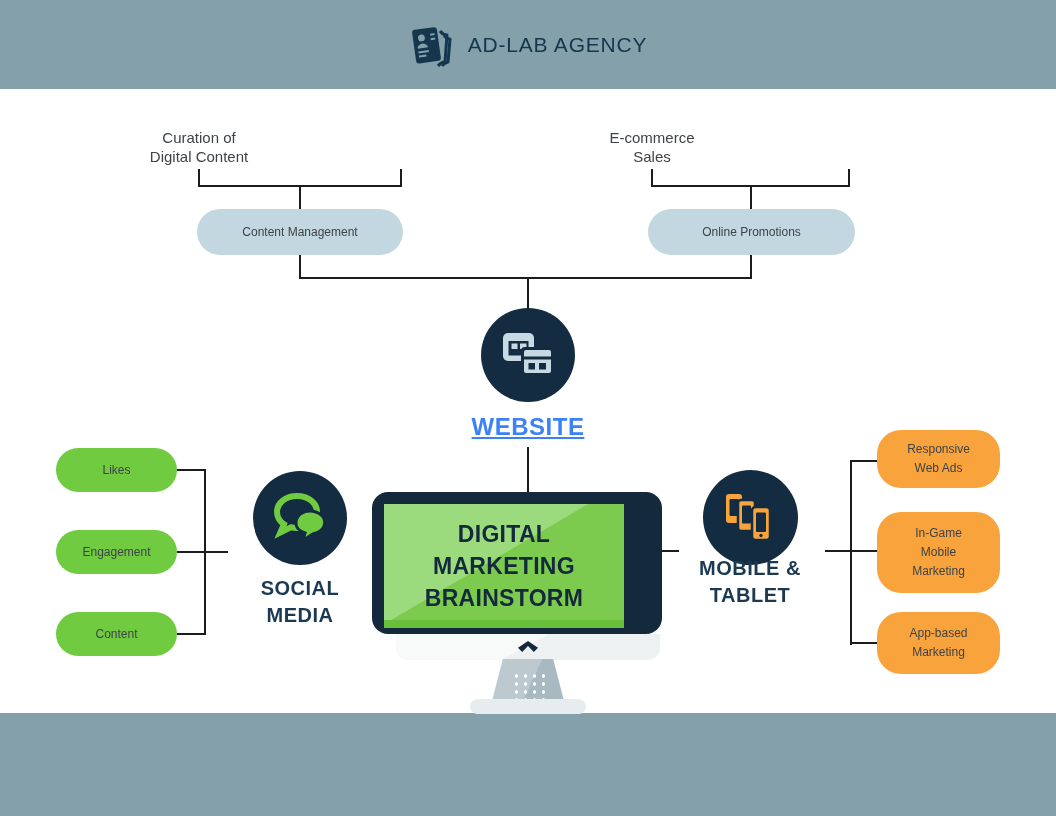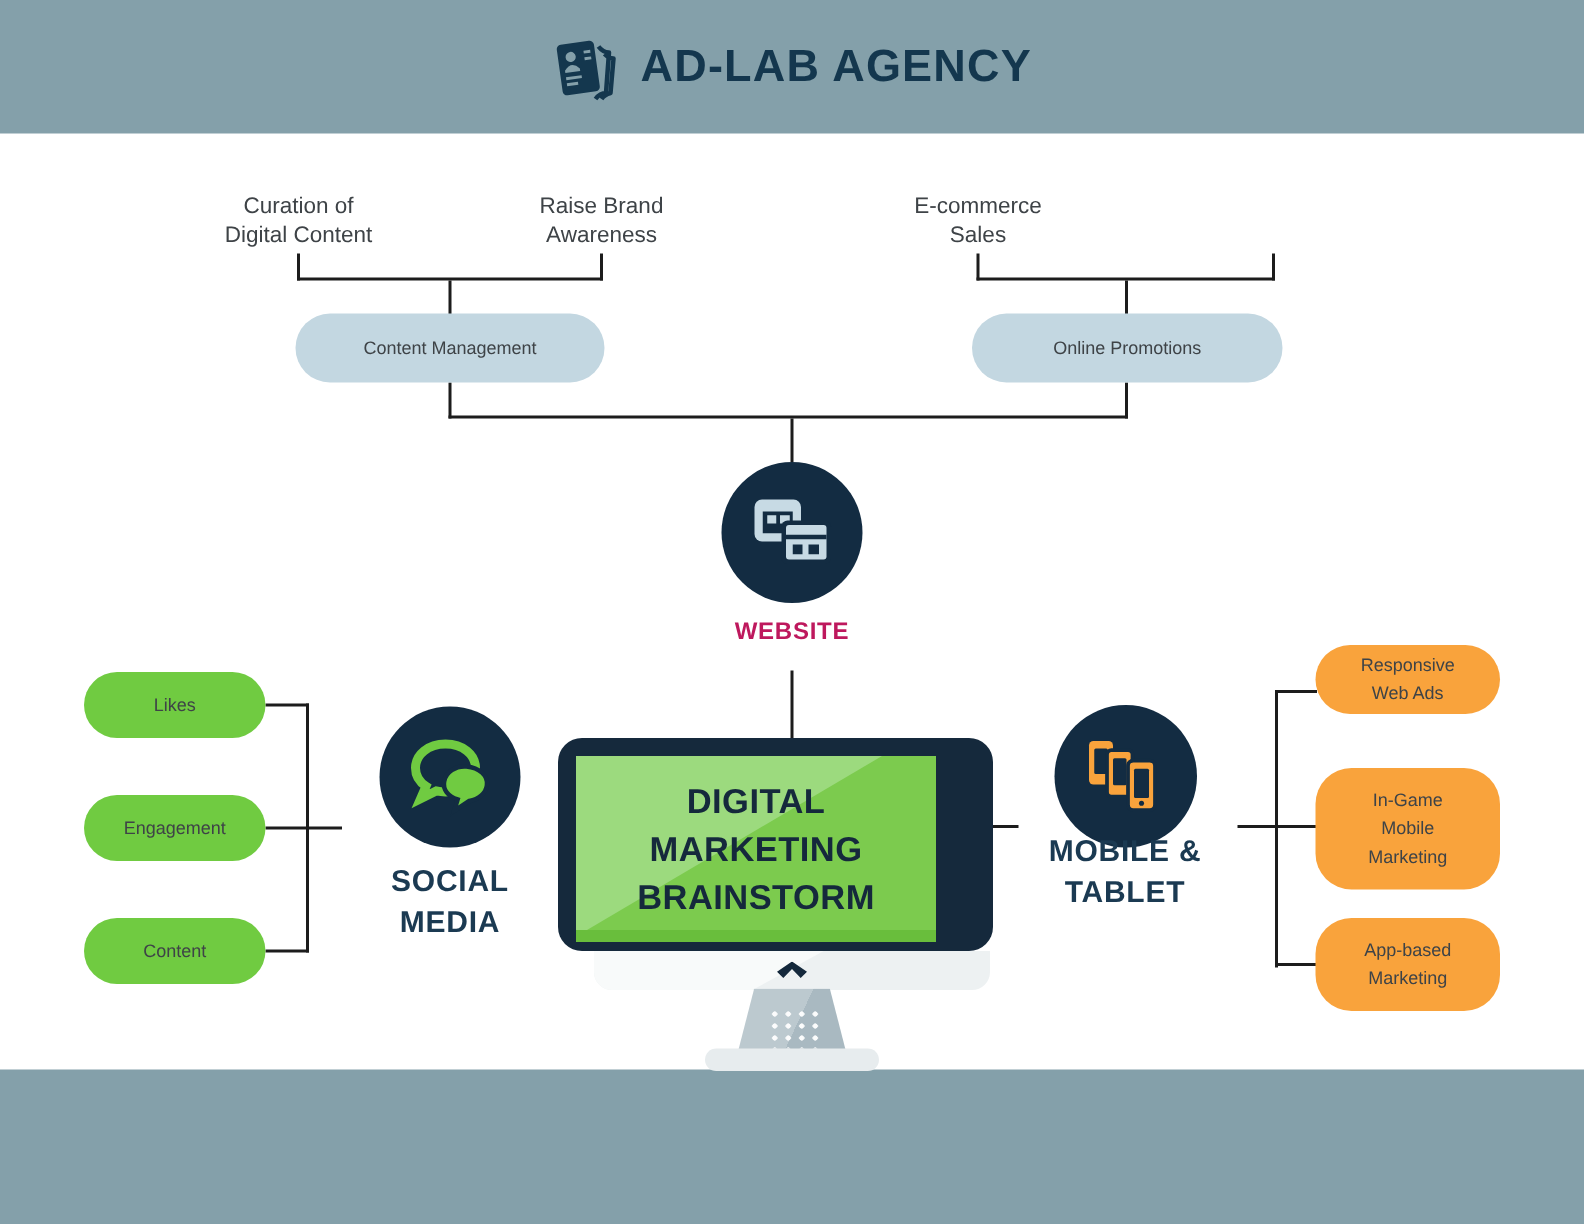--- a/index.html
+++ b/index.html
@@ -7,38 +7,38 @@
     --green:#70cb41; --orange:#f9a33c; --lblue:#c3d7e1; --line:#1c1c1c;
     --tdark:#3e4347; --screen-light:#9cda7e; --screen:#7ccb4e; --screen-dark:#69be3c;
   }
   *{margin:0;padding:0;box-sizing:border-box;}
   body{font-family:"Liberation Sans",sans-serif;background:#fff;}
   .canvas{position:relative;width:1056px;height:816px;background:#fff;overflow:hidden;}
 
   .band-top{position:absolute;left:0;top:0;width:1056px;height:89px;background:var(--band);
     display:flex;align-items:center;justify-content:center;gap:15px;z-index:1;}
   .band-bottom{position:absolute;left:0;top:713px;width:1056px;height:103px;background:var(--band);z-index:1;}
-  .brand-title{font-size:30px;font-weight:bold;color:var(--header-text);letter-spacing:.8px;}
+  .brand-title{font-size:21px;font-weight:normal;color:var(--header-text);letter-spacing:.8px;}
 
   .line{position:absolute;background:var(--line);z-index:2;}
 
   .toplabel{position:absolute;width:190px;transform:translateX(-50%);text-align:center;
     font-size:15px;line-height:18.5px;color:var(--tdark);white-space:pre-line;z-index:3;}
 
   .pill{position:absolute;display:flex;align-items:center;justify-content:center;text-align:center;
     font-size:12px;line-height:19px;color:var(--tdark);white-space:pre-line;z-index:3;}
   .pill-blue{background:var(--lblue);border-radius:23px;}
   .pill-green{background:var(--green);border-radius:22px;text-align:center;}
   .pill-orange{background:var(--orange);border-radius:24px;}
 
   .circle{position:absolute;border-radius:50%;background:var(--navy);display:flex;
     align-items:center;justify-content:center;z-index:3;}
   .circle-label{position:absolute;width:220px;transform:translateX(-50%);text-align:center;
     font-weight:bold;letter-spacing:.5px;white-space:pre-line;z-index:3;}
-  .lbl-website{font-size:16px;color:#be185d;}
+  .lbl-website{font-size:24px;color:#3b82f6;text-decoration:underline;}
   .lbl-navy{font-size:20px;line-height:27px;color:#1b3a52;}
 
   .monitor-frame{position:absolute;left:372px;top:492px;width:290px;height:142px;
     background:var(--navy-deep);border-radius:16px;z-index:4;}
   .monitor-screen{position:absolute;left:12px;top:12px;width:240px;height:124px;
     background:var(--screen);overflow:hidden;}
   .monitor-screen::before{content:"";position:absolute;inset:0;background:var(--screen-light);
     clip-path:polygon(0 0,85% 0,0 97%);}
   .screen-strip{position:absolute;left:0;bottom:0;width:100%;height:8px;background:var(--screen-dark);}
   .monitor-title{position:absolute;inset:0;display:flex;align-items:center;justify-content:center;
@@ -107,22 +107,20 @@
   <div class="line" style="left:204px;top:469px;width:2px;height:166px"></div>
   <div class="line" style="left:204px;top:551px;width:24px;height:2px"></div>
 
   <div class="line" style="left:825px;top:550px;width:53px;height:2px"></div>
   <div class="line" style="left:850px;top:460px;width:2px;height:185px"></div>
   <div class="line" style="left:850px;top:460px;width:28px;height:2px"></div>
   <div class="line" style="left:850px;top:642px;width:28px;height:2px"></div>
 
   <div class="toplabel" style="left:199px;top:129px">Curation of
 Digital Content</div>
-  <div class="toplabel" style="left:401px;top:129px">Raise Brand
-Awareness</div>
   <div class="toplabel" style="left:652px;top:129px">E-commerce
 Sales</div>
 
   <div class="pill pill-blue" style="left:197px;top:209px;width:206px;height:46px">Content Management</div>
   <div class="pill pill-blue" style="left:648px;top:209px;width:207px;height:46px">Online Promotions</div>
 
   <div class="circle" style="left:481px;top:308px;width:94px;height:94px">
     <svg width="54" height="50" viewBox="0 0 54 50">
       <rect x="2" y="3" width="31" height="28" rx="5" fill="#c7dae4"></rect>
       <rect x="7.5" y="11" width="20" height="14.5" fill="#132c42"></rect>
@@ -157,21 +155,21 @@
       <circle cx="38" cy="44.5" r="1.7" fill="#132c42"></circle>
     </svg>
   </div>
   <div class="circle-label lbl-navy" style="left:750px;top:555px">MOBILE &amp;
 TABLET</div>
 
   <div class="pill pill-green" style="left:56px;top:448px;width:121px;height:44px">Likes</div>
   <div class="pill pill-green" style="left:56px;top:530px;width:121px;height:44px">Engagement</div>
   <div class="pill pill-green" style="left:56px;top:612px;width:121px;height:44px">Content</div>
 
-  <div class="pill pill-orange" style="left:877px;top:430px;width:123px;height:46px">Responsive
+  <div class="pill pill-orange" style="left:877px;top:430px;width:123px;height:58px">Responsive
 Web Ads</div>
   <div class="pill pill-orange" style="left:877px;top:512px;width:123px;height:81px">In-Game
 Mobile
 Marketing</div>
   <div class="pill pill-orange" style="left:877px;top:612px;width:123px;height:62px">App-based
 Marketing</div>
 
   <div class="monitor-frame">
     <div class="monitor-screen">
       <div class="screen-strip"></div>

